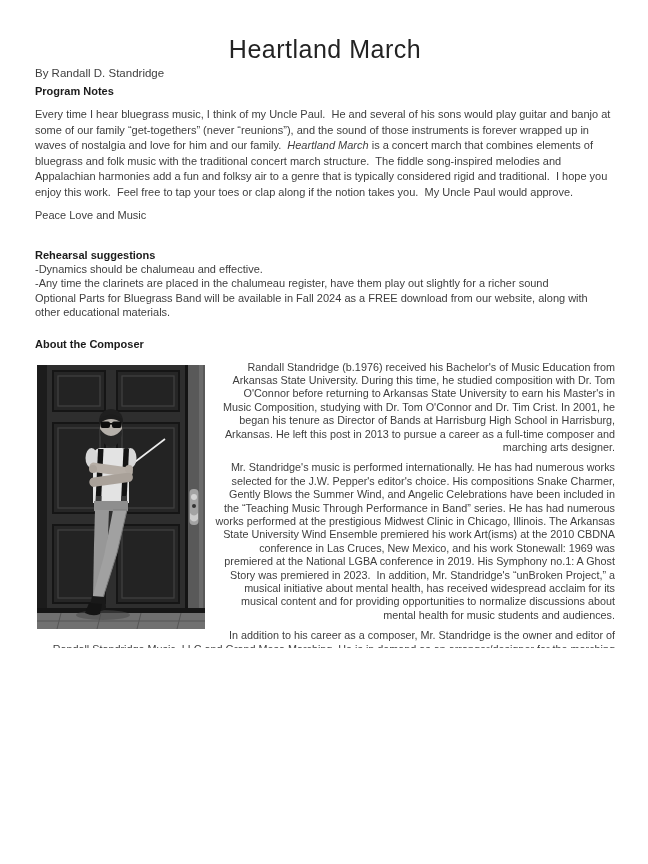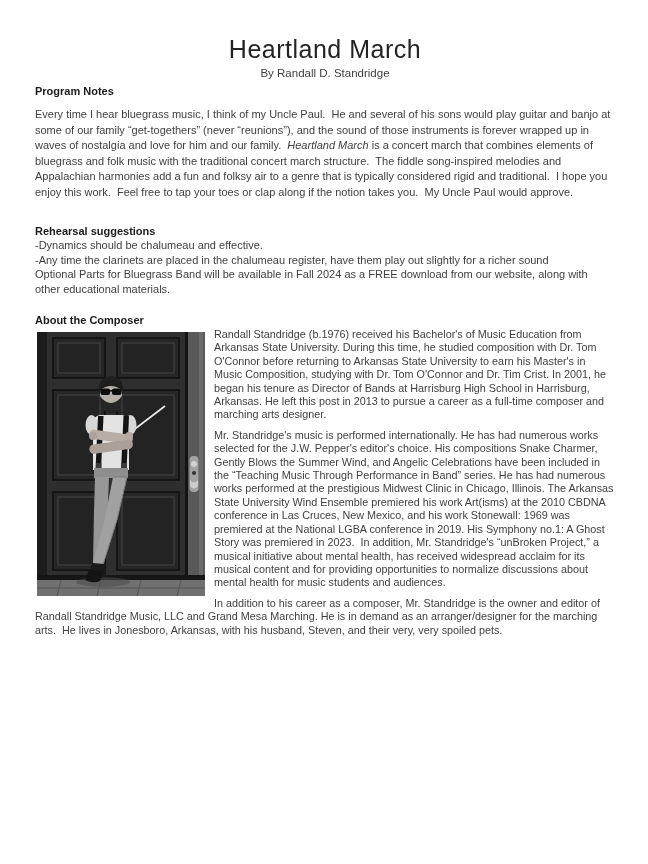--- a/index.html
+++ b/index.html
@@ -2,50 +2,51 @@
 <html><head>
 <meta charset="utf-8">
 <style>
   html,body{margin:0;padding:0;background:#ffffff;}
   .page{
     position:relative;width:648px;height:648px;margin:0;background:#ffffff;
     font-family:"Liberation Sans","DejaVu Sans",sans-serif;color:#3e3e3e;
     box-sizing:border-box;padding:34px 33px 0 35px;overflow:hidden;
   }
   .title{margin:0;text-align:center;font-size:25px;font-weight:400;line-height:30px;color:#232323;letter-spacing:.5px;}
-  .byline{margin:2px 0 0;text-align:center;font-size:11.5px;line-height:14px;color:#3e3e3e;}
+  .byline{margin:2px 0 0;text-align:left;font-size:11.5px;line-height:14px;color:#3e3e3e;}
   .h2{font-size:11px;font-weight:700;line-height:14px;color:#1b1b1b;}
   .pn-h{margin-top:4px;}
   p{margin:0;}
   .body{font-size:11px;line-height:15.5px;white-space:pre-wrap;}
   .pn-body{margin-top:9px;}
   .signoff{margin-top:8px;}
   .rehearsal{margin-top:24px;}
   .item{font-size:11px;line-height:14.5px;white-space:pre-wrap;}
   .composer{margin-top:17px;}
-  .bio{margin-top:1px;}
+  .bio{margin-top:10px;text-align:right;}
   .photo{float:left;width:168px;height:264px;margin:4px 9px 4px 2px;display:block;}
   .bio-p{font-size:10.8px;line-height:13.4px;white-space:pre-wrap;}
   .bio-p + .bio-p{margin-top:7px;}
   .clear{clear:both;}
   .footer-line{margin-top:36px;font-size:11px;line-height:15px;white-space:pre-wrap;}
   .link{color:#2E74B5;text-decoration:underline;cursor:pointer;}
   .wt{font-style:italic;}
 </style>
 </head>
 <body>
 
 <div class="page">
 
   <h1 class="title">Heartland March</h1>
   <div class="byline">By Randall D. Standridge</div>
 
   <div class="section">
     <div class="h2 pn-h">Program Notes</div>
     <p class="body pn-body"><span>Every time I hear bluegrass music, I think of my Uncle Paul.  He and several of his sons would play guitar and banjo at some of our family “get-togethers” (never “reunions”), and the sound of those instruments is forever wrapped up in waves of nostalgia and love for him and our family.  </span><span class="wt">Heartland March</span><span> is a concert march that combines elements of bluegrass and folk music with the traditional concert march structure.  The fiddle song-inspired melodies and Appalachian harmonies add a fun and folksy air to a genre that is typically considered rigid and traditional.  I hope you enjoy this work.  Feel free to tap your toes or clap along if the notion takes you.  My Uncle Paul would approve.</span></p>
+    <p class="body signoff">Peace Love and Music</p>
   </div>
 
   <div class="section rehearsal">
     <div class="h2">Rehearsal suggestions</div>
     <p class="item">-Dynamics should be chalumeau and effective.</p>
     <p class="item">-Any time the clarinets are placed in the chalumeau register, have them play out slightly for a richer sound</p>
     <p class="item">Optional Parts for Bluegrass Band will be available in Fall 2024 as a FREE download from our website, along with other educational materials.</p>
   </div>
 
   <div class="section composer">

